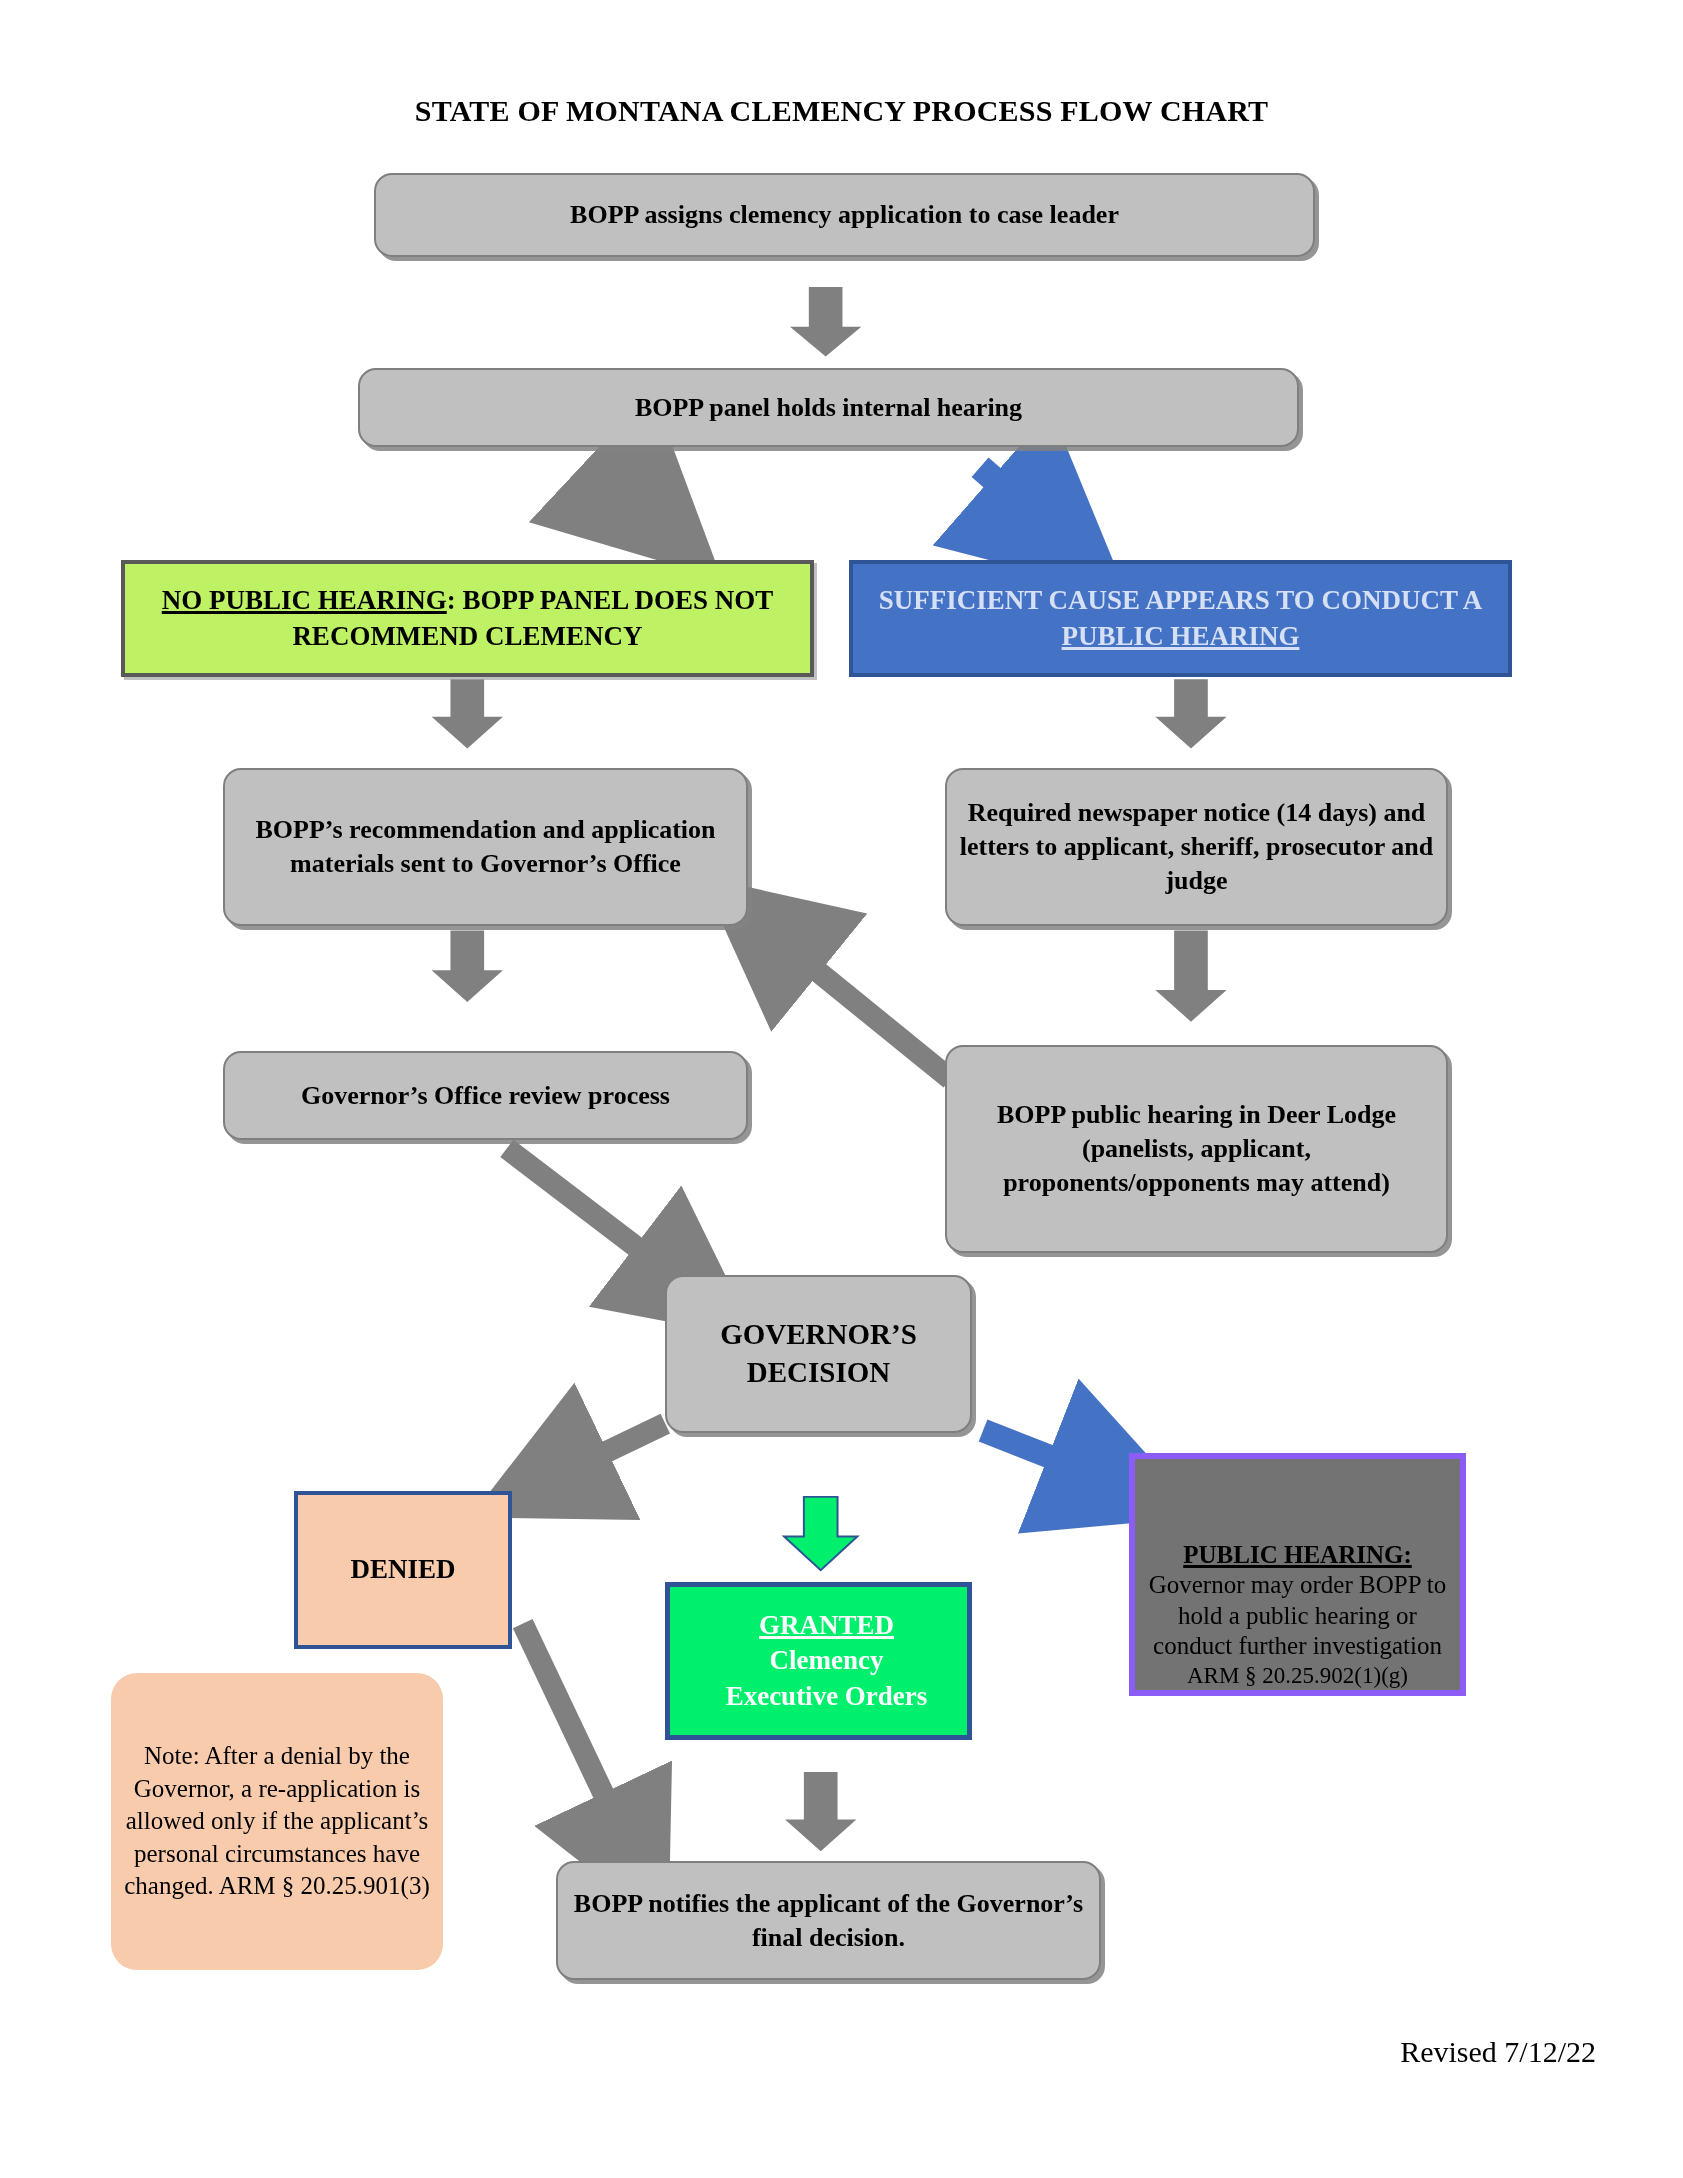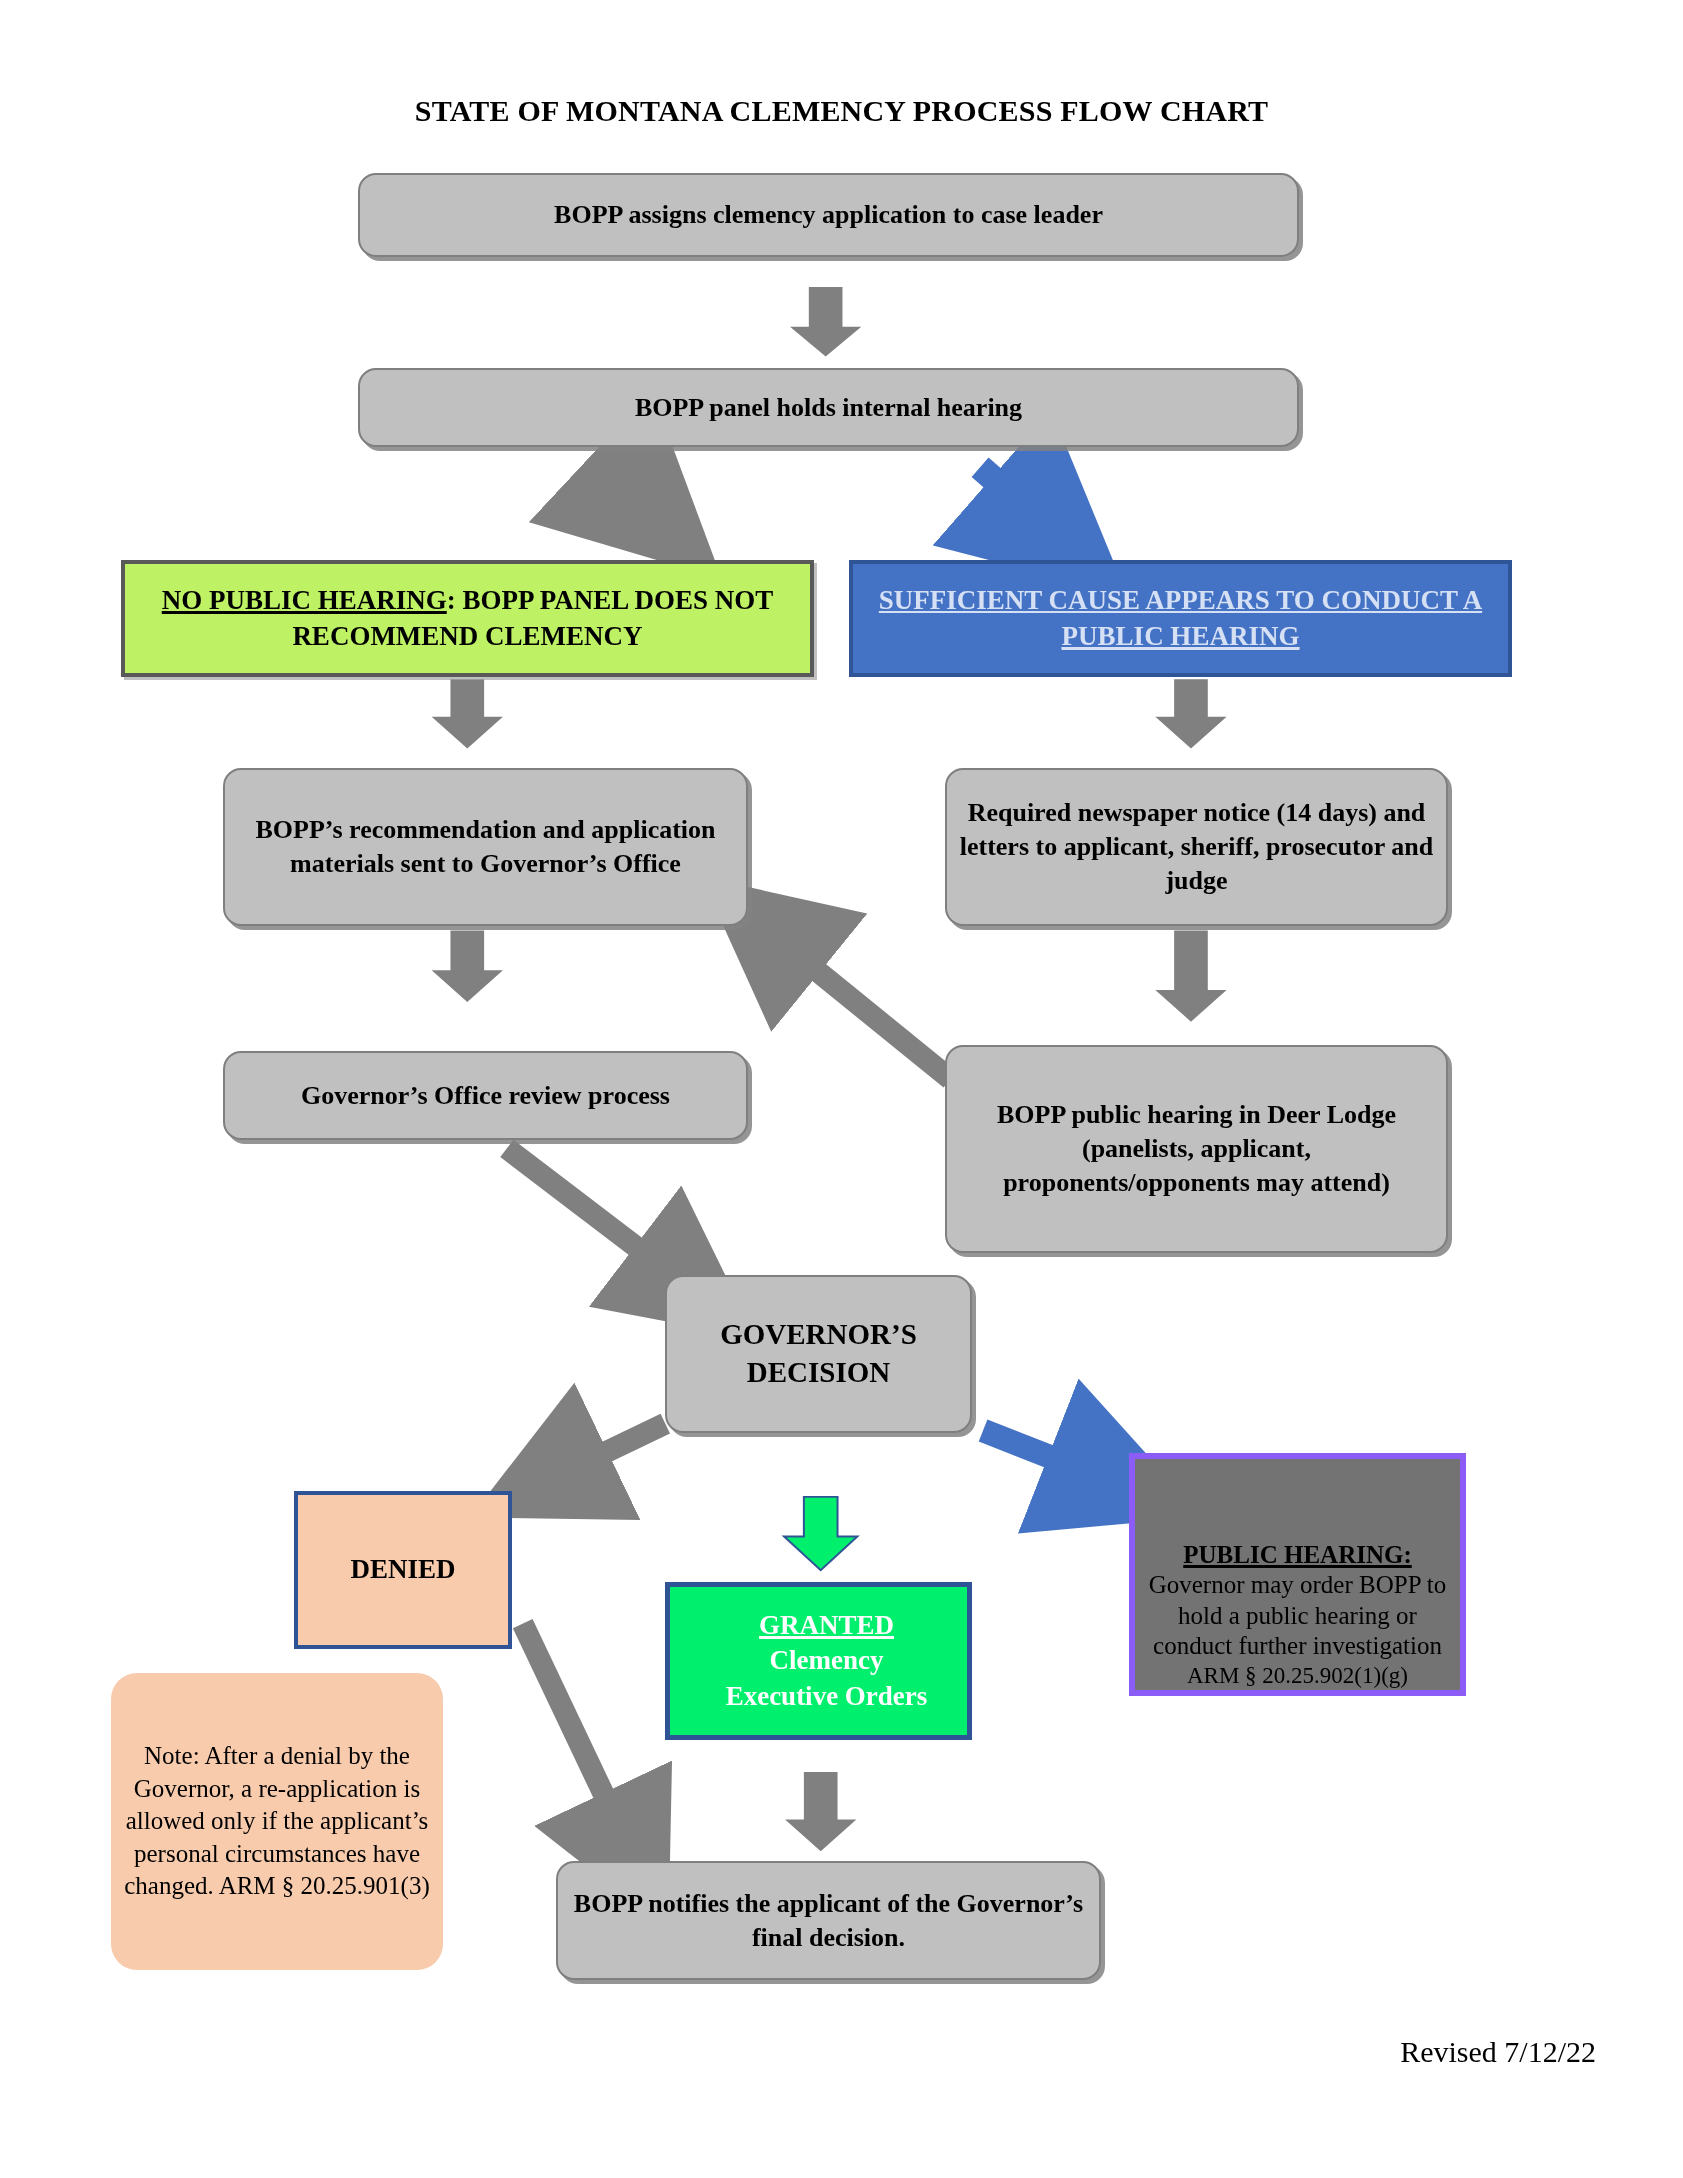--- a/index.html
+++ b/index.html
@@ -73,21 +73,20 @@
     box-shadow: 3px 3px 0 0 rgba(150,150,150,0.6);
   }
 
   
   .blue-rect {
     background: #4472c4;
     border: 4px solid #2f5597;
     color: #d6e0f5;
     font-weight: bold;
     font-size: 27px;
-    text-decoration: underline;
   }
 
   
   .denied-rect {
     background: #f8cbad;
     border: 4px solid #2f5496;
     font-weight: bold;
     font-size: 27px;
   }
 
@@ -199,21 +198,21 @@
 
     <g>
       <line x1="528" y1="1640" x2="630" y2="1855" stroke="#808080" stroke-width="22" stroke-linecap="butt" marker-end="url(#hg)"></line>
     </g>
 
     <g>
       <path d="M 812 1790 L 846 1790 L 846 1838 L 865 1838 L 829 1870 L 793 1838 L 812 1838 Z" fill="#808080"></path>
     </g>
   </svg>
 
-  <div class="node gray-box" style="left:358px; top:173px; width:941px; height:84px;">
+  <div class="node gray-box" style="left:374px; top:173px; width:941px; height:84px;">
     <div class="txt">BOPP assigns clemency application to case leader</div>
   </div>
 
   <div class="node gray-box" style="left:358px; top:368px; width:941px; height:79px;">
     <div class="txt">BOPP panel holds internal hearing</div>
   </div>
 
   <div class="node peach-rect" style="left:121px; top:560px; width:693px; height:117px;">
     <div class="txt"><u class="ul">NO PUBLIC HEARING</u><span>: BOPP PANEL DOES NOT RECOMMEND CLEMENCY</span></div>
   </div>

